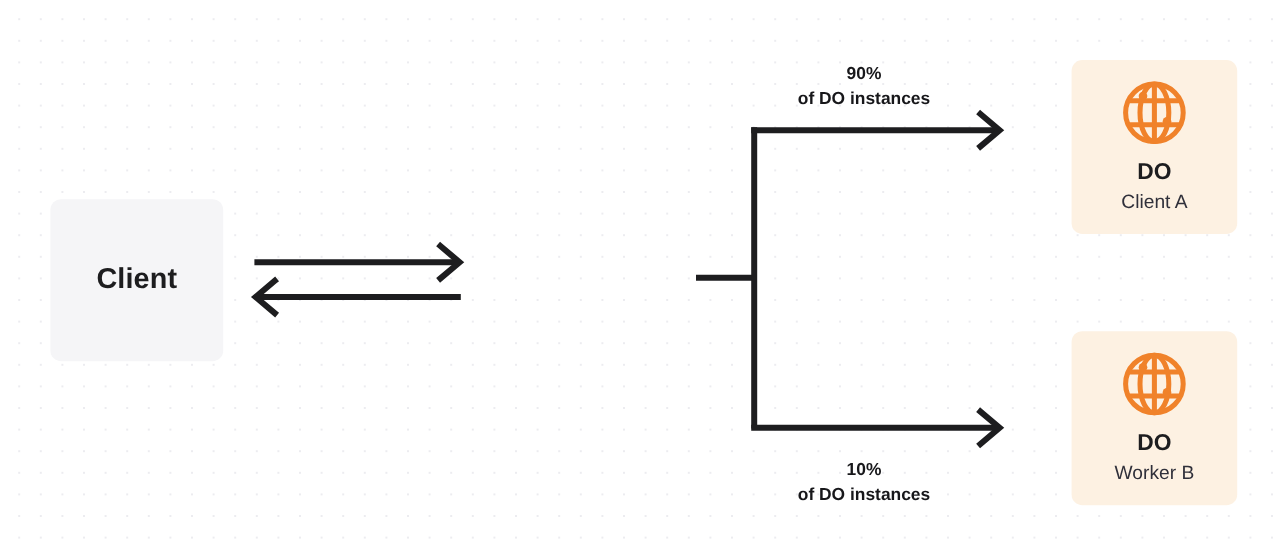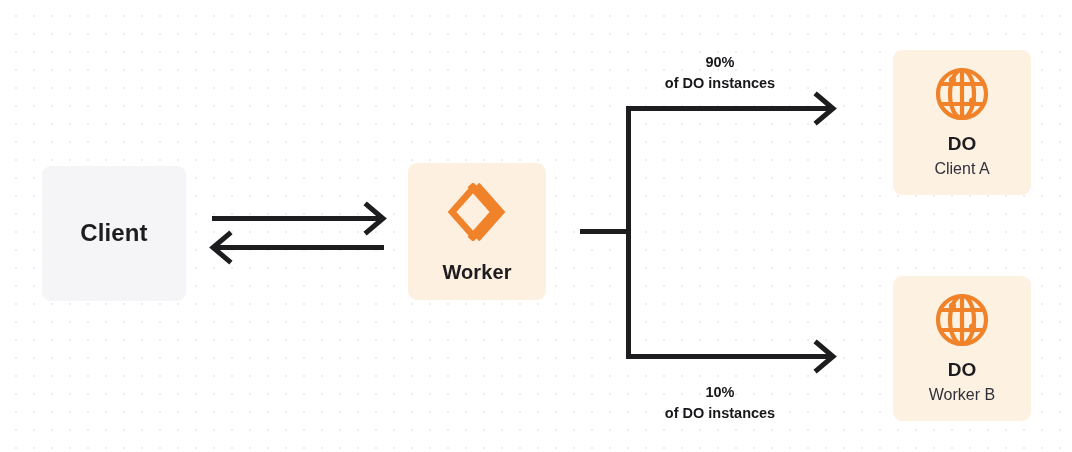--- a/index.html
+++ b/index.html
@@ -150,33 +150,20 @@
         <line x1="626" y1="356.5" x2="832" y2="356.5"></line>
         <polyline points="817,343 833,356.5 817,370" stroke-linecap="square"></polyline>
       </g>
     </g>
   </svg>
 
   <div class="node node-client">
     <div class="node-title node-title-client">Client</div>
   </div>
 
-  <div class="node node-worker">
-    <div class="node-icon node-icon-worker">
-      <svg width="62" height="64" viewBox="0 0 62 64" xmlns="http://www.w3.org/2000/svg">
-
-        <path d="M30 5 L6 32 L30 59" fill="none" stroke="#f0822a" stroke-width="6.5" stroke-linecap="butt" stroke-linejoin="miter"></path>
-
-        <path d="M31 5 L55 32 L31 59" fill="none" stroke="#f0822a" stroke-width="6.5" stroke-linecap="butt" stroke-linejoin="miter"></path>
-
-        <path d="M24 5 L48 32 L24 59" fill="none" stroke="#f0822a" stroke-width="6.5" stroke-linecap="butt" stroke-linejoin="miter"></path>
-      </svg>
-    </div>
-    <div class="node-title node-title-worker">Worker</div>
-  </div>
 
   <div class="node node-do node-do-a">
     <div class="node-icon">
       <svg width="56" height="56" viewBox="0 0 56 56" xmlns="http://www.w3.org/2000/svg">
         <g fill="none" stroke="#f0822a" stroke-width="4.2">
           <circle cx="28" cy="28" r="24"></circle>
           <line x1="28" y1="4" x2="28" y2="52"></line>
           <line x1="6.5" y1="18" x2="49.5" y2="18"></line>
           <line x1="6.5" y1="38" x2="49.5" y2="38"></line>
           <ellipse cx="28" cy="28" rx="12" ry="24"></ellipse>

